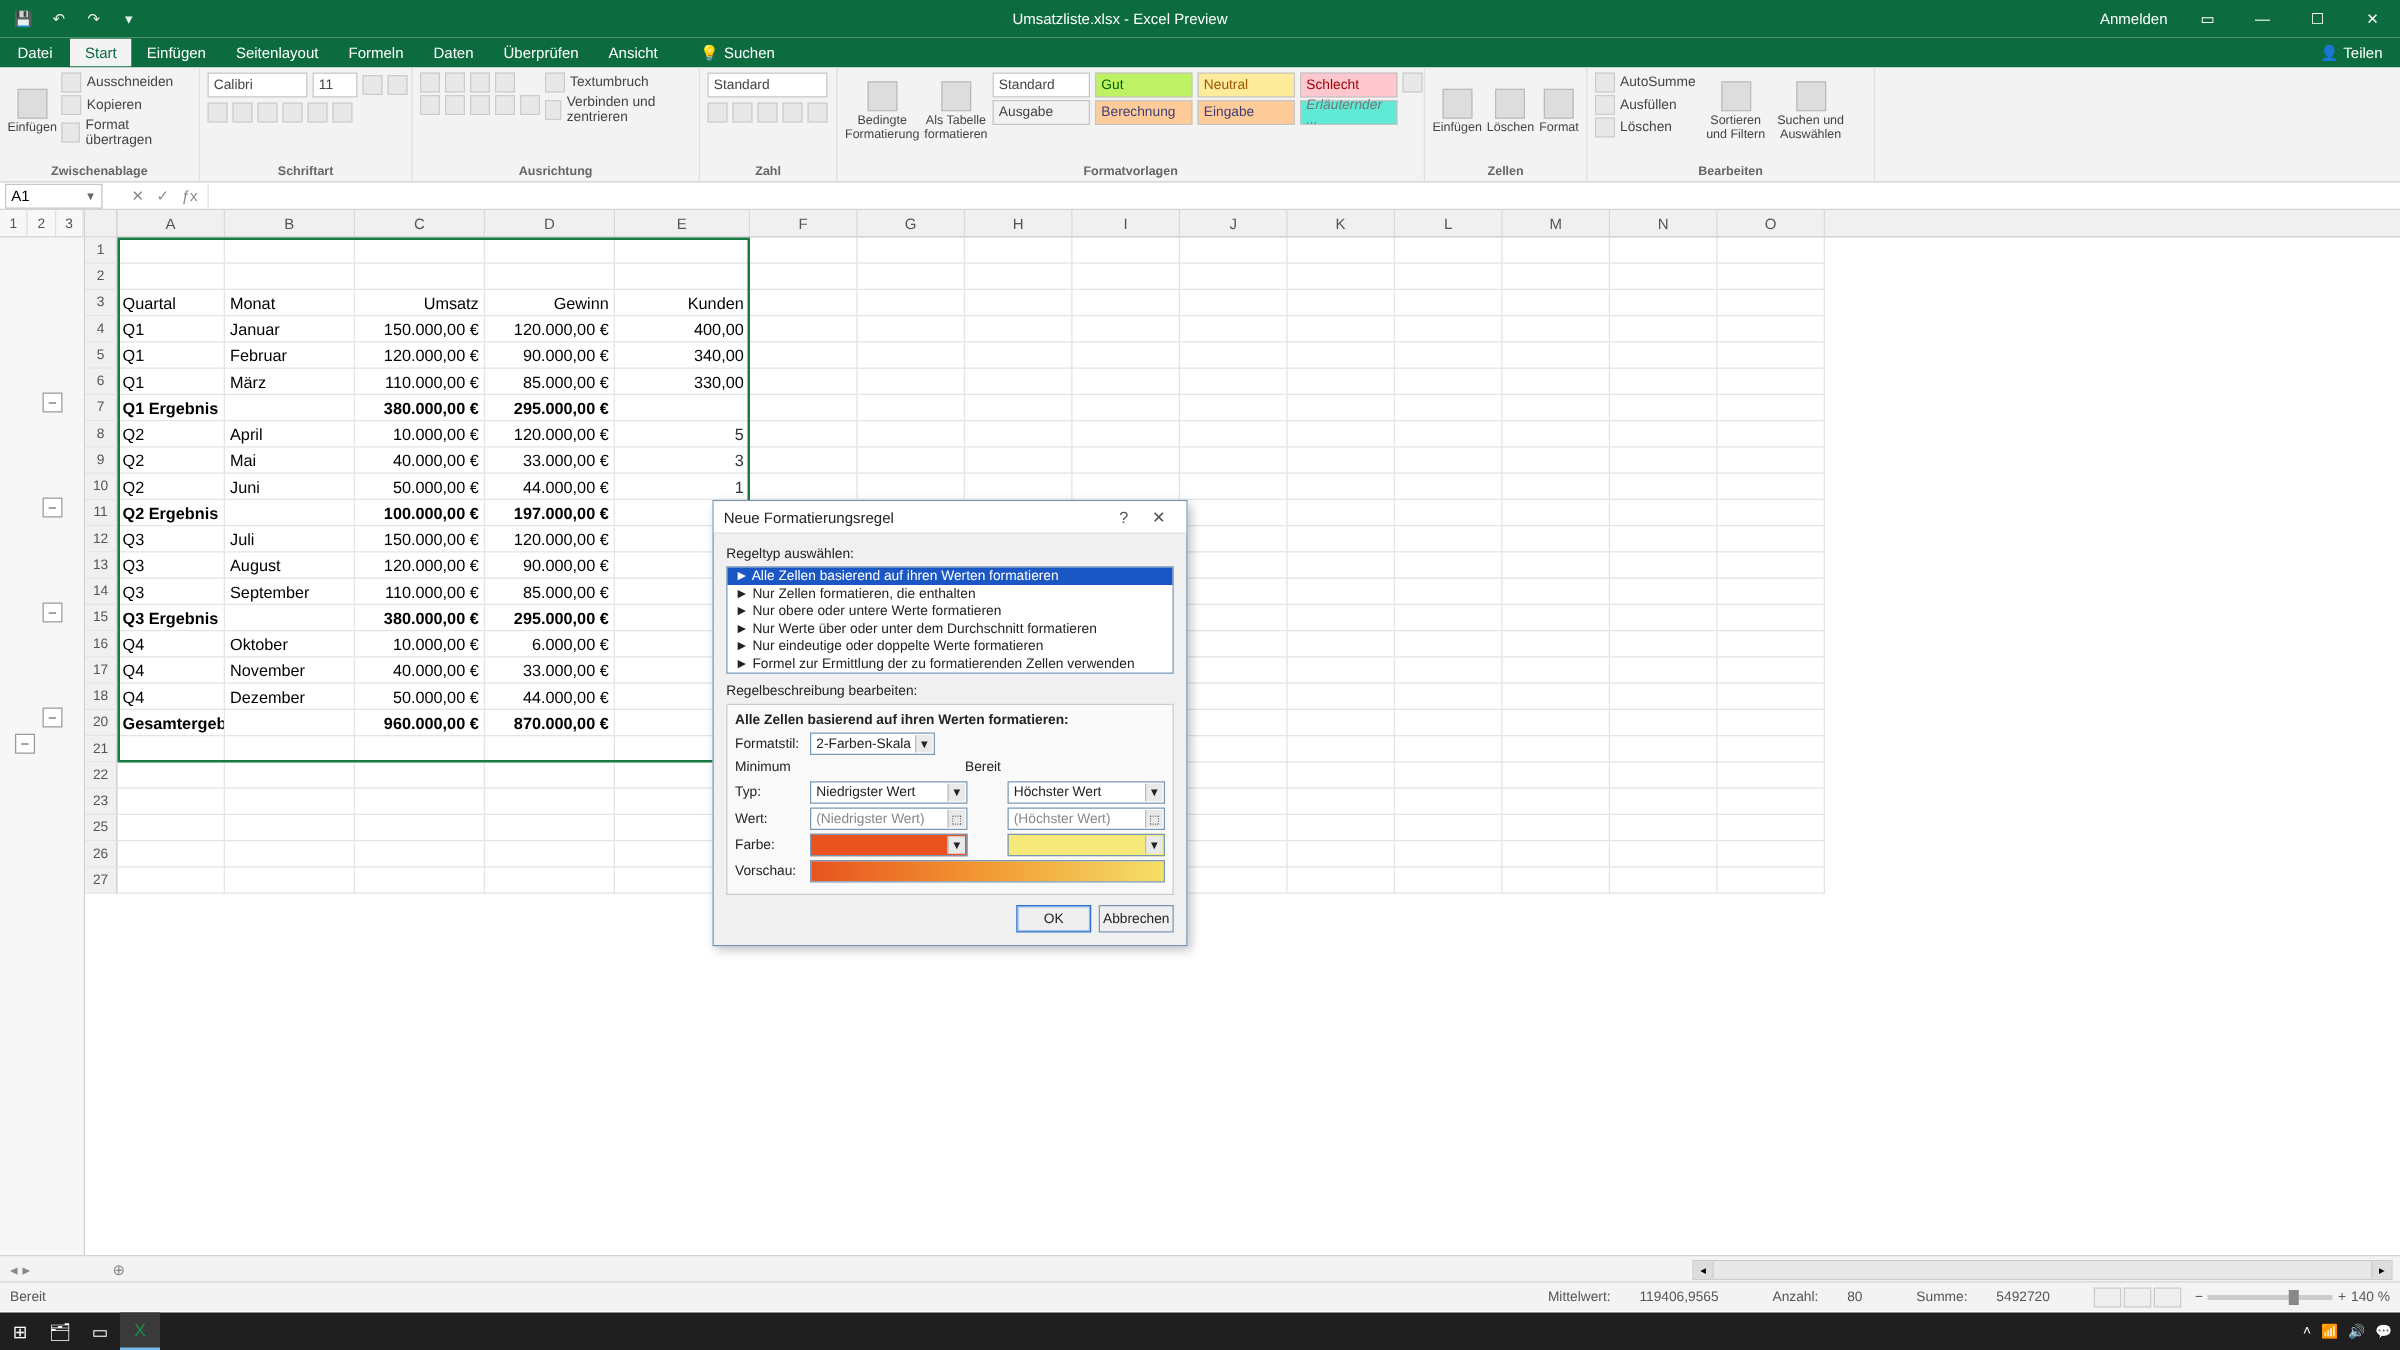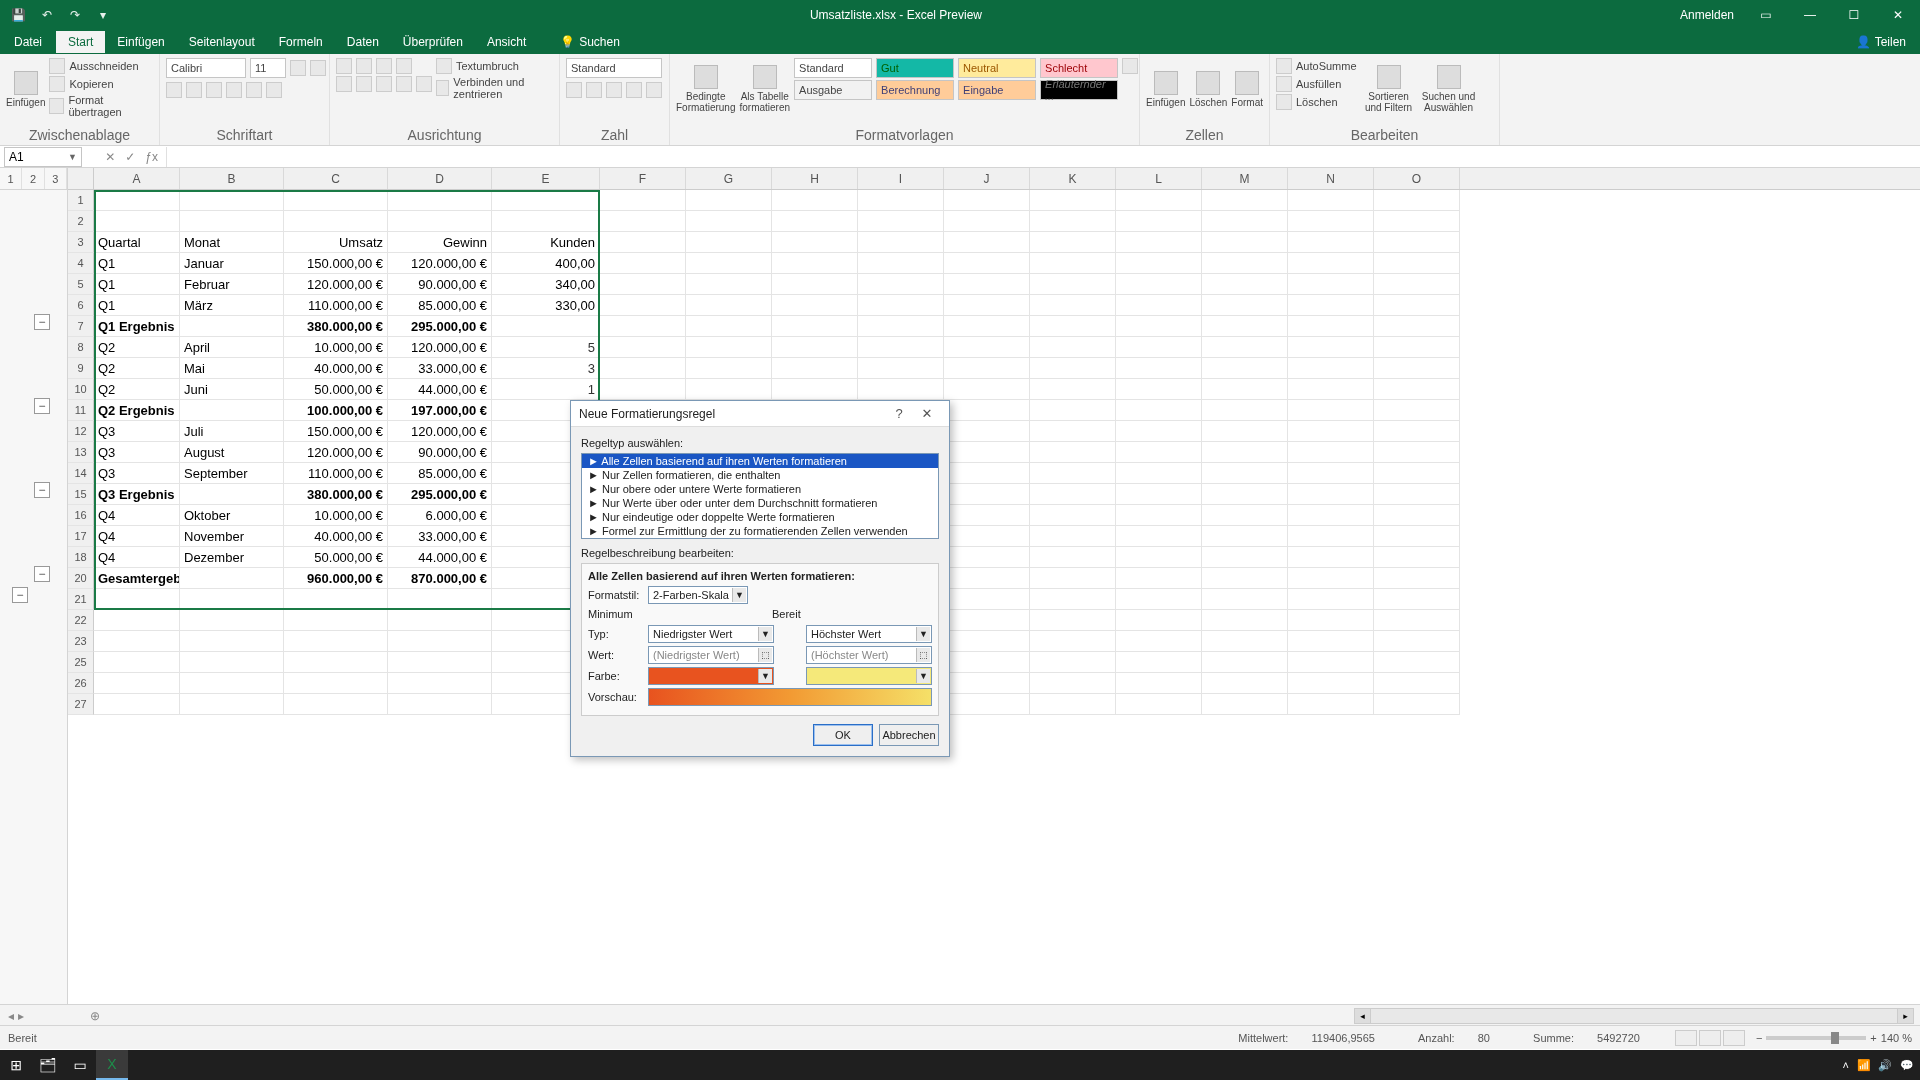--- a/index.html
+++ b/index.html
@@ -19,39 +19,39 @@
 .ribbontabs .tab.active { background: #f3f3f3; color: #0c6b3f; }
 .ribbontabs .tab.file { background: #0c6b3f; padding: 4px 14px; }
 .ribbontabs .search { margin-left: 10px; display:flex; align-items:center; gap:4px; }
 .ribbontabs .spacer { flex: 1; }
 .ribbontabs .share { padding: 4px 14px; }
 
 
 .ribbon { height: 92px; background: #f3f3f3; border-bottom: 1px solid #d4d4d4; display: flex; font-size: 11px; color: #444; }
 .rgroup { border-right: 1px solid #e0e0e0; padding: 2px 6px 0 6px; display: flex; flex-direction: column; }
 .rgroup .g-body { flex: 1; display: flex; align-items: flex-start; gap: 4px; }
-.rgroup .g-label { text-align: center; font-size: 14px; color: #666; padding: 2px 0; }
+.rgroup .g-label { text-align: center; font-size: 10px; color: #666; padding: 2px 0; font-weight: bold; }
 .rbtn-big { width: 42px; height: 66px; display: flex; flex-direction: column; align-items: center; justify-content: center; gap: 2px; font-size: 10px; text-align: center; line-height: 1.1; }
 .rbtn-big .ico { width: 24px; height: 24px; background: #ddd; border: 1px solid #bbb; }
 .rcol { display: flex; flex-direction: column; gap: 2px; padding-top: 2px; }
 .rrow { display: flex; gap: 4px; align-items: center; }
 .smallico { width: 16px; height: 16px; background: #e8e8e8; border: 1px solid #ccc; }
 .fontsel { width: 80px; height: 20px; border: 1px solid #c5c5c5; background: #fff; font-size: 11px; padding: 0 4px; display:flex; align-items:center; }
 .sizesel { width: 36px; height: 20px; border: 1px solid #c5c5c5; background: #fff; font-size: 11px; padding: 0 4px; display:flex; align-items:center; }
 .numfmt { width: 96px; height: 20px; border: 1px solid #c5c5c5; background:#fff; font-size:11px; padding:0 4px; display:flex; align-items:center; }
 
 .style-cell { width: 78px; height: 20px; border: 1px solid #c5c5c5; font-size: 11px; display:flex; align-items:center; padding: 0 4px; }
 .style-std { background:#fff; }
-.style-gut { background:#14b8a6; color:#006100; }
+.style-gut { background:#bef264; color:#006100; }
 .style-neu { background:#ffeb9c; color:#9c5700; }
 .style-sch { background:#ffc7ce; color:#9c0006; }
 .style-aus { background:#f2f2f2; }
 .style-ber { background:#ffcc99; color:#3f3f76; }
 .style-ein { background:#ffcc99; color:#3f3f76; }
-.style-erl { background:#000000; font-style: italic; color:#777; }
+.style-erl { background:#5eead4; font-style: italic; color:#777; }
 
 
 .fbar { height: 22px; border-bottom: 1px solid #d4d4d4; display: flex; align-items: center; font-size: 12px; }
 .namebox { width: 78px; height: 20px; border: 1px solid #c5c5c5; margin-left: 4px; padding: 0 4px; display:flex; align-items:center; }
 .namebox .dd { margin-left:auto; color:#666; font-size:9px; }
 .fbar .fxsep { width: 84px; display:flex; justify-content:flex-end; padding-right:8px; color:#888; gap:10px; }
 .fbar .fxinput { flex:1; height: 20px; border-left: 1px solid #e0e0e0; padding-left: 6px; }
 
 
 .gridwrap { position: absolute; top: 168px; left:0; right:0; bottom: 46px; background:#fff; display:flex; }

